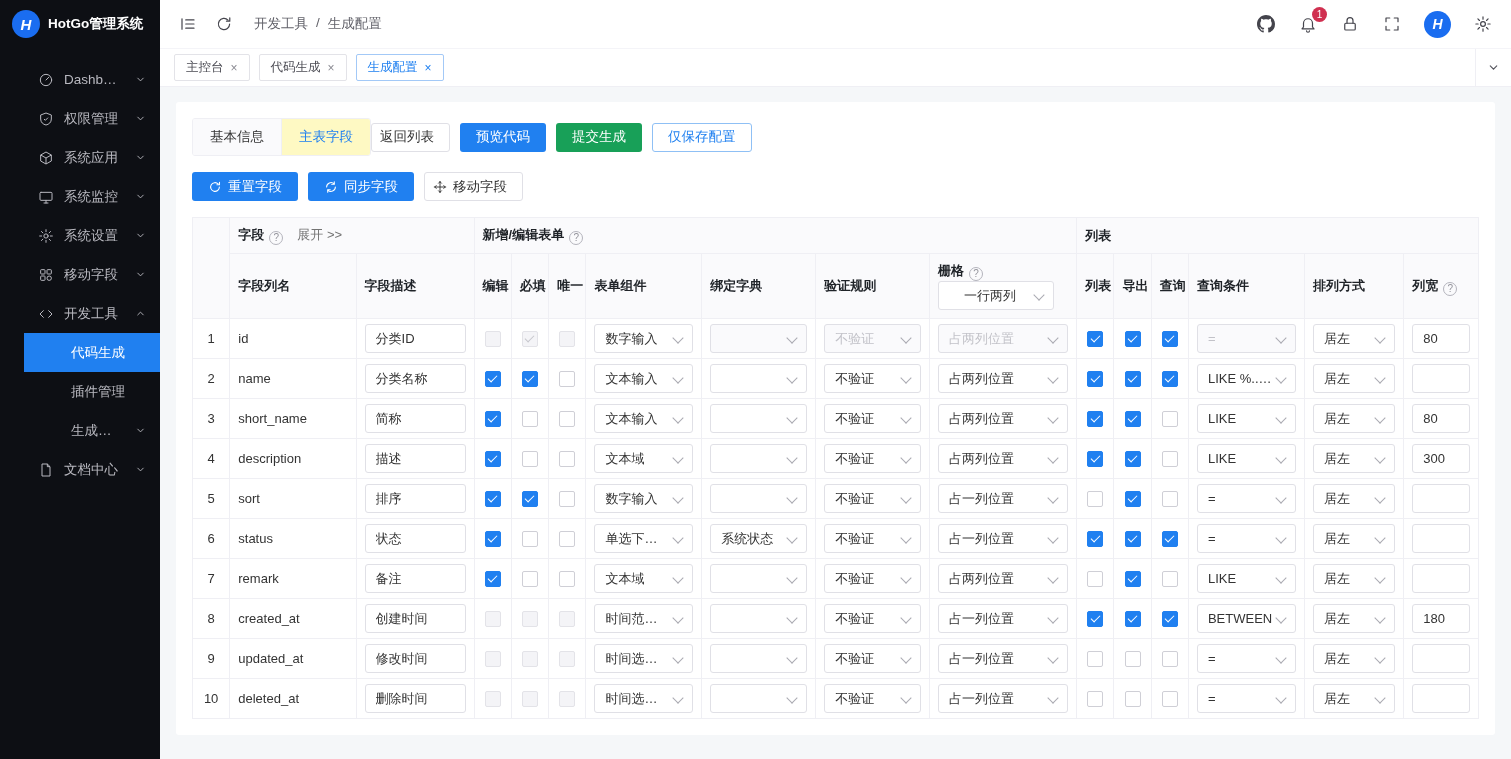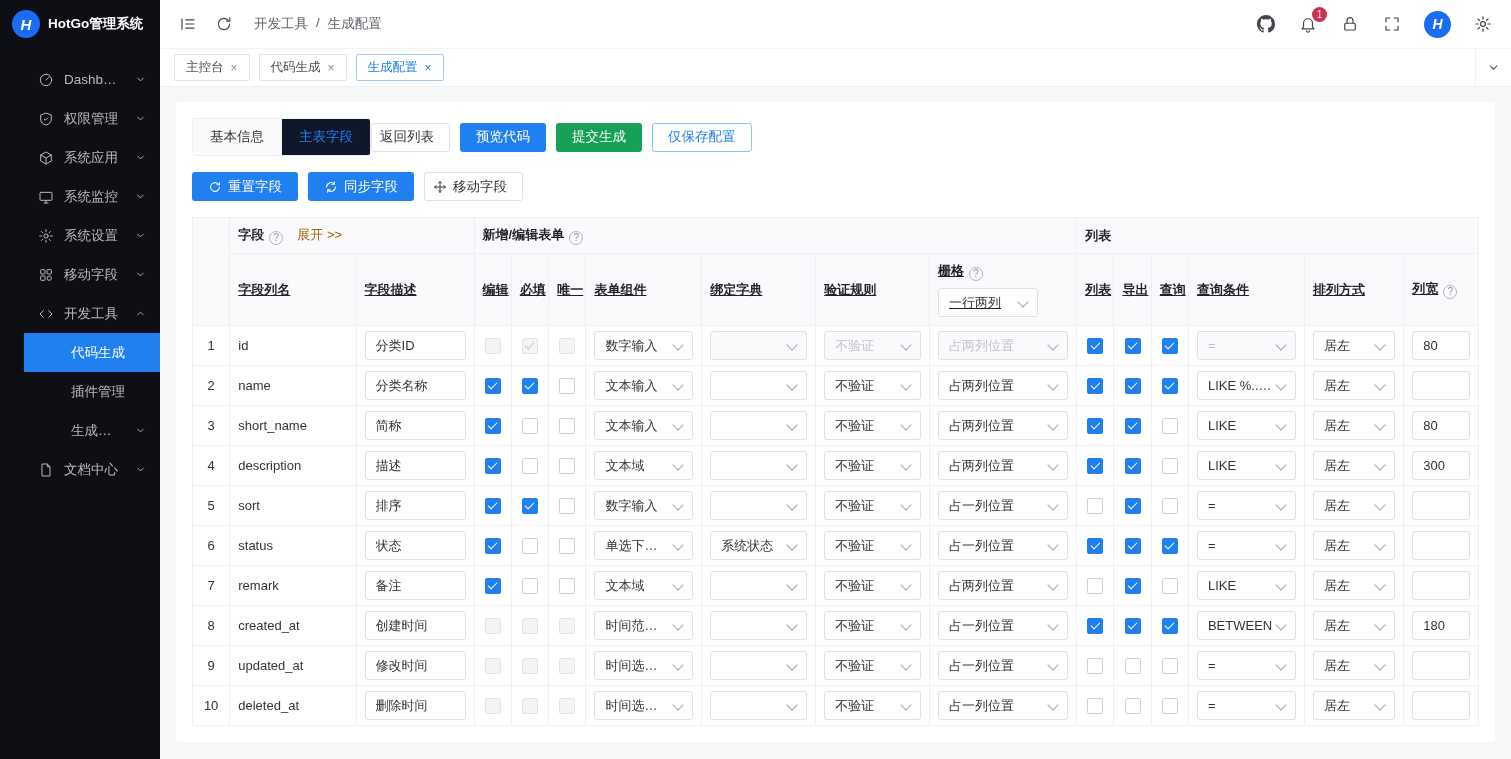--- a/index.html
+++ b/index.html
@@ -42,44 +42,44 @@
   .tab-more { margin-left: auto; width: 36px; align-self: stretch; display: flex; align-items: center; justify-content: center; border-left: 1px solid #efeff4; color: #55555d; cursor: pointer; }
   .tab-more svg { width: 13px; height: 13px; }
 
   .content { flex: 1; padding: 15px 16px; overflow: hidden; }
   .card { background: #fff; border-radius: 3px; padding: 16px; }
 
   .card-head { display: flex; align-items: center; }
   .seg-tabs { display: flex; border: 1px solid #efeff4; border-radius: 3px; overflow: hidden; }
   .seg-tab { padding: 9px 17px; font-size: 13.5px; background: #fafafc; color: #333; cursor: pointer; border-right: 1px solid #efeff4; white-space: nowrap; }
   .seg-tab:last-child { border-right: none; }
-  .seg-tab.active { background: #0f172a; color: #2080f0; }
+  .seg-tab.active { background: #fef9c3; color: #2080f0; }
   .head-actions { display: flex; gap: 10px; }
 
   .btn { height: 29px; padding: 0 15px; border-radius: 3px; font-size: 13.5px; display: inline-flex; align-items: center; gap: 6px; cursor: pointer; border: 1px solid transparent; background: #fff; white-space: nowrap; }
   .btn svg { width: 14px; height: 14px; }
   .btn-default { border-color: #e0e0e6; color: #333; padding-left: 8px; }
   .btn-primary { background: #2080f0; color: #fff; }
   .btn-success { background: #18a058; color: #fff; }
   .btn-ghost { border-color: #8fc0f5; color: #2080f0; }
 
   .toolbar { margin-top: 16px; display: flex; gap: 10px; }
 
   
   .gen-table { width: 100%; border-collapse: collapse; margin-top: 16px; table-layout: fixed; }
   .gen-table th, .gen-table td { border: 1px solid #efeff4; }
   .gen-table thead th { background: #fafafc; font-weight: 600; color: #1f2328; font-size: 13px; padding: 8px; text-align: left; white-space: nowrap; }
   .group-row th { text-align: center; height: 35px; padding: 0 8px; }
-  .head-row th { vertical-align: middle; text-decoration: underline; }
+  .head-row th { vertical-align: middle; }
   .gen-table td { padding: 5px 8px; height: 40px; background: #fff; }
   td.c-cb, th.c-cb { text-align: center; padding: 5px 2px; }
   td.c-idx { text-align: center; color: #333; }
-  .expand-link { color: #a16207; margin-left: 14px; cursor: pointer; font-weight: 400; }
+  .expand-link { color: #737373; margin-left: 14px; cursor: pointer; font-weight: 400; }
   .help { display: inline-flex; width: 14px; height: 14px; border: 1px solid #b4b4bc; border-radius: 50%; color: #93939b; font-size: 10px; align-items: center; justify-content: center; margin-left: 5px; vertical-align: -2px; font-weight: 400; cursor: pointer; line-height: 1; }
-  .th-grid .sel { width: 100px; margin-top: 7px; font-weight: 400; }
+  .th-grid .sel { width: 116px; font-weight: 400; justify-content: center; }
 
   .cb { display: inline-block; width: 16px; height: 16px; border: 1px solid #cfcfd6; border-radius: 2px; background: #fff; position: relative; vertical-align: middle; cursor: pointer; }
   .cb.checked { background: #2080f0; border-color: #2080f0; }
   .cb.checked::after { content: ""; position: absolute; left: 4.5px; top: 1.5px; width: 4px; height: 8px; border-right: 1.6px solid #fff; border-bottom: 1.6px solid #fff; transform: rotate(45deg); }
   .cb.disabled { background: #f4f4f7; border-color: #e3e3e8; cursor: not-allowed; }
   .cb.disabled.checked { background: #f4f4f7; border-color: #e3e3e8; }
   .cb.disabled.checked::after { border-color: #c6c6cc; }
 
   .sel { height: 29px; border: 1px solid #e0e0e6; border-radius: 3px; background: #fff; display: flex; align-items: center; padding: 0 22px 0 10px; position: relative; cursor: pointer; color: #333; font-size: 13px; width: 100%; }
   .sel::after { content: ""; position: absolute; right: 10px; top: 9px; width: 7px; height: 7px; border-right: 1.2px solid #aaaab2; border-bottom: 1.2px solid #aaaab2; transform: rotate(45deg); }

